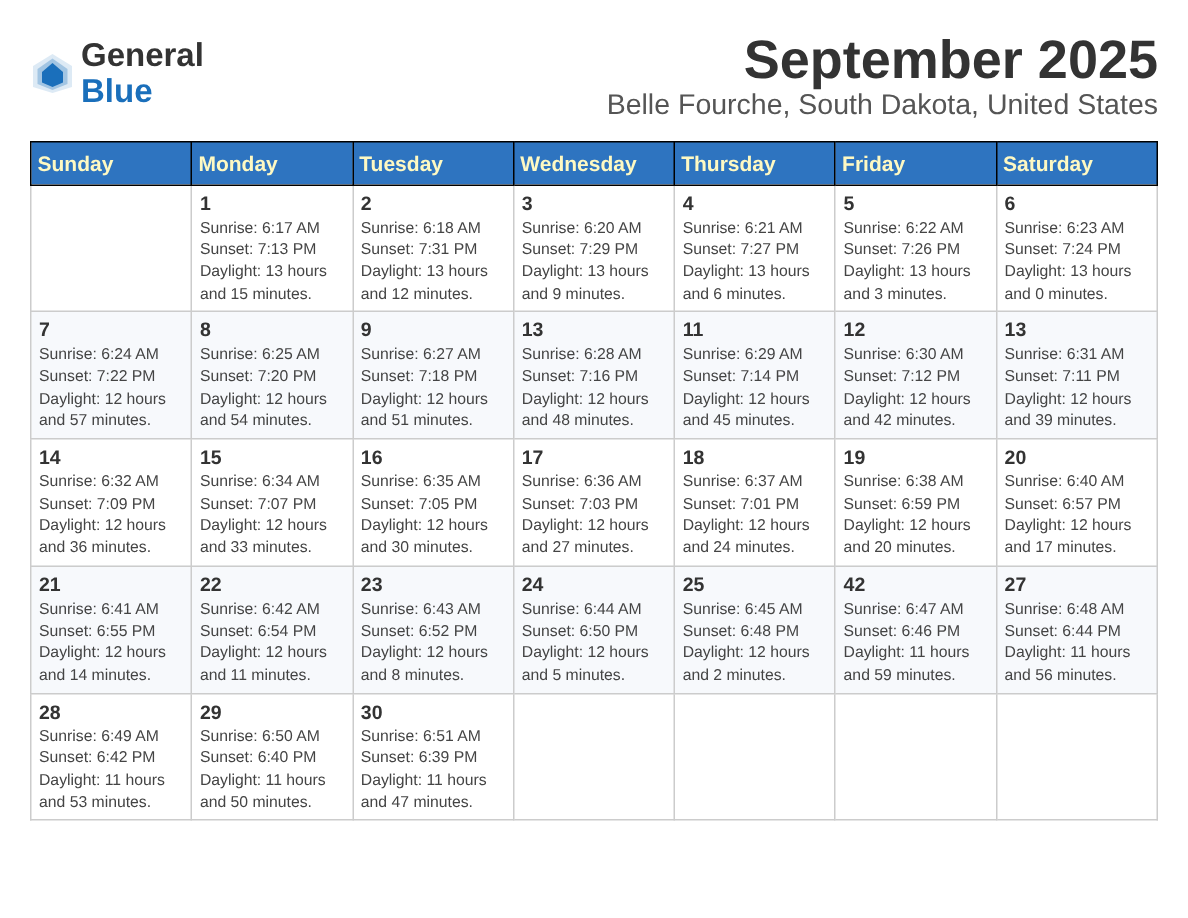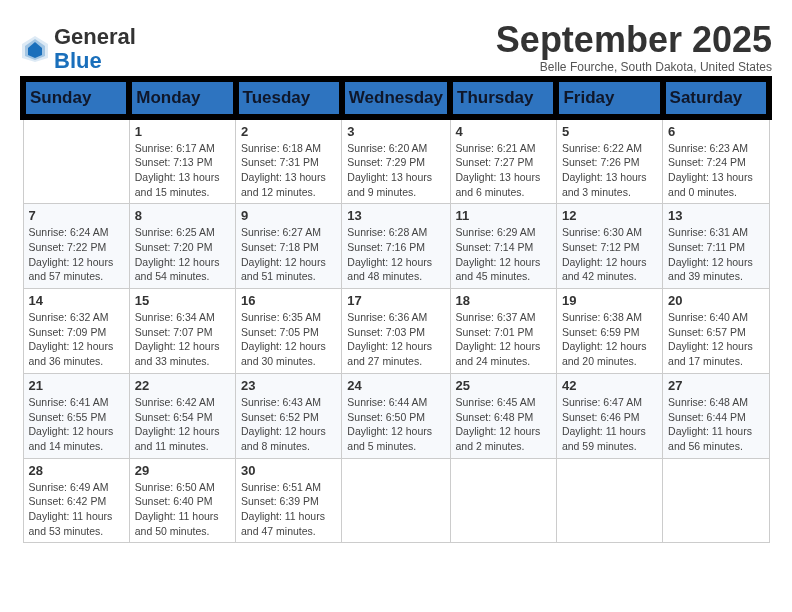--- a/index.html
+++ b/index.html
@@ -7,21 +7,21 @@
       font-family: Arial, sans-serif;
       background: #fff;
       width: 792px;
       min-height: 612px;
       padding: 20px;
     }
     .header {
       display: flex;
       justify-content: space-between;
       align-items: flex-start;
-      margin-bottom: 2px;
+      margin-bottom: 12px;
     }
     .logo {
       display: flex;
       align-items: center;
       margin-top: 5px;
     }
     .logo-text {
       font-size: 22px;
       font-weight: bold;
       line-height: 1.1;
@@ -36,36 +36,36 @@
     .title-block {
       text-align: right;
     }
     .month-title {
       font-size: 36px;
       font-weight: bold;
       color: #333;
       line-height: 1.1;
     }
     .location {
-      font-size: 12px;
+      font-size: 19px;
       color: #555;
     }
     .calendar {
       width: 100%;
       border-collapse: collapse;
       border: 1px solid #ccc;
     }
     .calendar th {
       background-color: #2e74c0;
-      color: #0f172a;
-      font-size: 17px;
+      color: #fef9c3;
+      font-size: 14px;
       font-weight: bold;
       padding: 6px 4px;
       text-align: left;
-      border: 6px solid #000000;
+      border: 1px solid #000000;
     }
     .calendar td {
       vertical-align: top;
       border: 1px solid #ccc;
       padding: 4px 5px;
       min-height: 80px;
       width: calc(100% / 7);
       background: #fff;
     }
     .calendar tr:nth-child(even) td {

